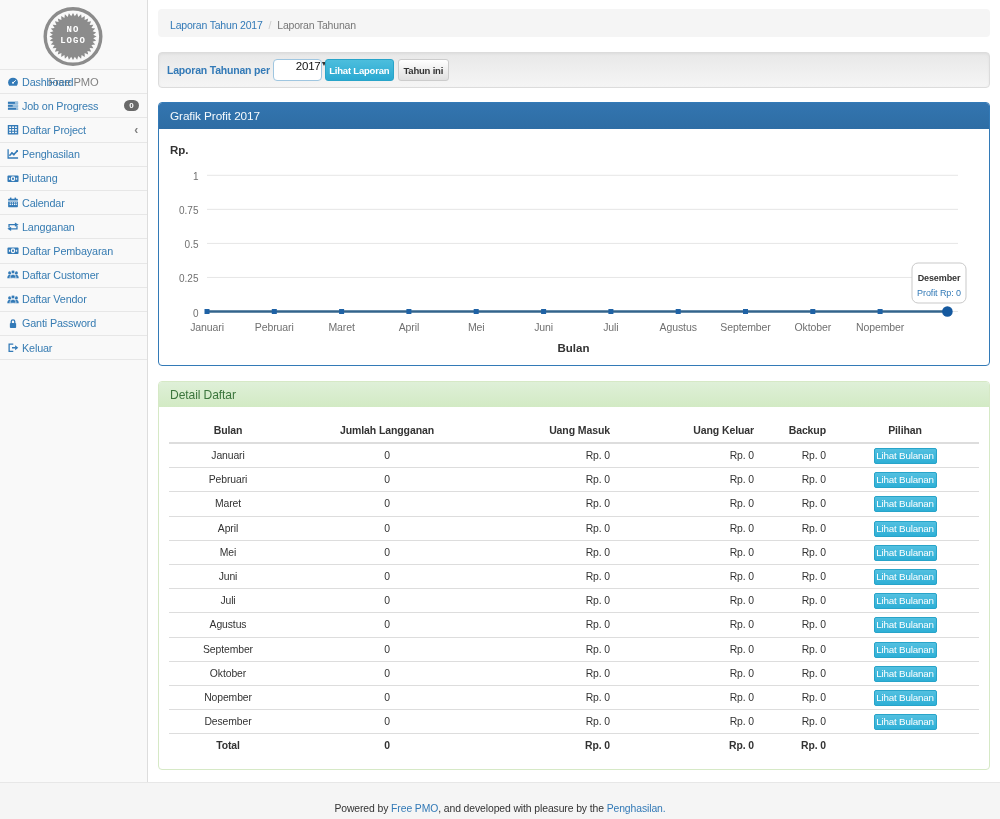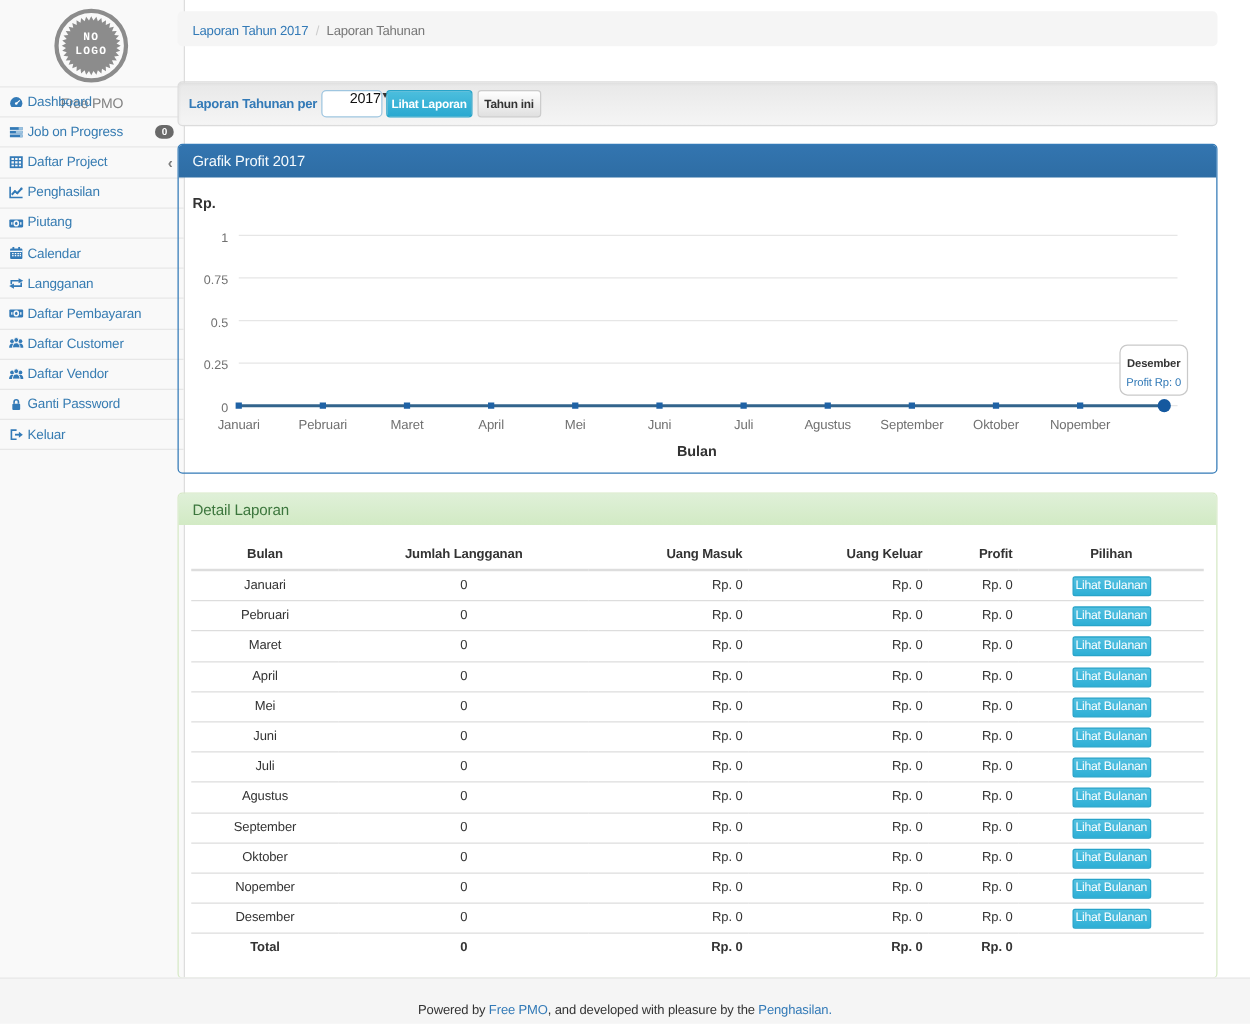--- a/index.html
+++ b/index.html
@@ -24,28 +24,28 @@
   font-size:10.8px; letter-spacing:-0.15px; color:#377cb2;
 }
 ul.menu li .ic { width:12px; height:11.5px; margin-right:3px; flex:none; }
 ul.menu li .badge0 {
   position:absolute; right:8px; top:50%; margin-top:-6px;
   background:#696969; color:#fff; font-size:8px; font-weight:bold;
   width:15px; height:11.5px; line-height:11.5px; border-radius:6px; text-align:center;
 }
 ul.menu li .chev { position:absolute; right:9px; color:#7e7e7e; font-size:12px; font-weight:bold; }
 
-#main { position:absolute; left:142px; top:0; width:832px; }
+#main { position:absolute; left:158px; top:0; width:832px; }
 #breadcrumb {
   margin-top:9px; height:28px; background:#f5f5f5; border-radius:4px;
   padding:10px 12px 4px; font-size:10.5px; letter-spacing:-0.2px; color:#777;
 }
 #breadcrumb .sep { color:#ccc; padding:0 6px; }
 #well {
-  margin-top:28px; height:36px; border:1px solid #dcdcdc; border-radius:4px;
+  margin-top:15px; height:36px; border:1px solid #dcdcdc; border-radius:4px;
   background:linear-gradient(to bottom,#e8e8e8 0,#f5f5f5 100%);
   box-shadow:inset 0 1px 3px rgba(0,0,0,.05);
   display:flex; align-items:center; padding:0 8px;
 }
 #well .lbl { font-size:10.5px; letter-spacing:-0.2px; font-weight:bold; color:#337ab7; margin-right:3px; }
 #well .sel {
   width:49px; height:22px; background:#fff; border:1px solid #9fc6e0; border-radius:4px;
   font-size:11.5px; color:#111; display:flex; align-items:flex-start; padding:0 22px;
   justify-content:space-between; margin-right:3px; letter-spacing:-0.2px;
 }
@@ -254,38 +254,38 @@
       <text x="643.8" y="191.5" font-size="10.5" letter-spacing="-0.1" fill="#707070" text-anchor="middle">Oktober</text>
       <text x="711.1" y="191.5" font-size="10.5" letter-spacing="-0.1" fill="#707070" text-anchor="middle">Nopember</text>
       <circle cx="778.4" cy="172.5" r="5.3" fill="#15599f"></circle>
       <text x="404.5" y="213" font-size="11.5" font-weight="bold" fill="#333" text-anchor="middle">Bulan</text>
       <rect x="743" y="124" width="54" height="40" rx="6" fill="#ffffff" stroke="#c9c9c9" stroke-width="1"></rect>
       <text x="770" y="141.5" font-size="9" font-weight="bold" letter-spacing="-0.1" fill="#333" text-anchor="middle">Desember</text>
       <text x="770" y="157" font-size="9" letter-spacing="-0.1" fill="#337ab7" text-anchor="middle">Profit Rp: 0</text>
       </svg></div>
   </div>
   <div class="panel" id="panel2">
-    <div class="heading">Detail Laporan</div>
+    <div class="heading">Detail Daftar</div>
     <div class="body">
       <table class="rpt">
           <colgroup>
             <col style="width:118px">
             <col style="width:200px">
             <col style="width:128px">
             <col style="width:144px">
             <col style="width:72px">
             <col style="width:148px">
           </colgroup>
         <thead>
             <tr>
               <th class="c">Bulan</th>
               <th class="c">Jumlah Langganan</th>
               <th class="r">Uang Masuk</th>
               <th class="r">Uang Keluar</th>
-              <th class="r">Profit</th>
+              <th class="r">Backup</th>
               <th class="c">Pilihan</th>
             </tr>
           </thead>
         <tbody>
         <tr class="first">
               <td class="c">Januari</td>
               <td class="c">0</td>
               <td class="r">Rp. 0</td>
               <td class="r">Rp. 0</td>
               <td class="r">Rp. 0</td>

